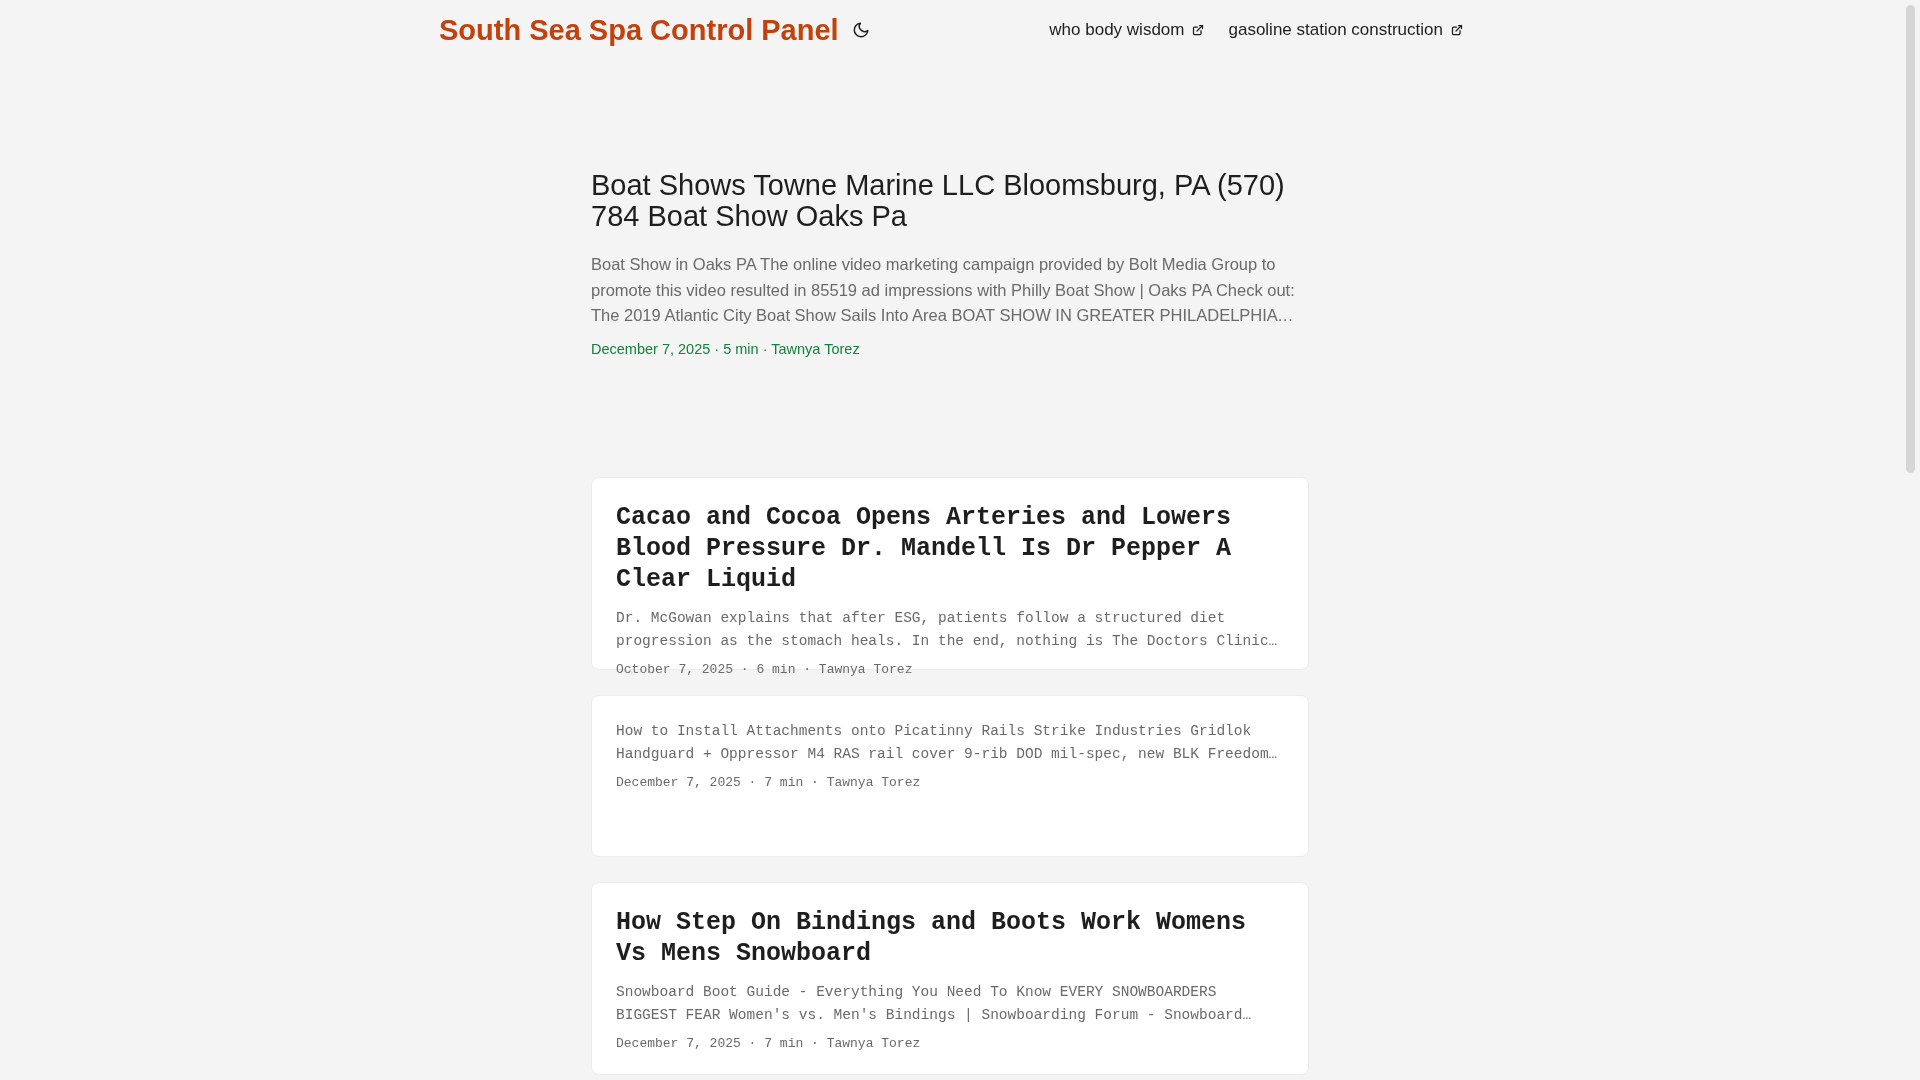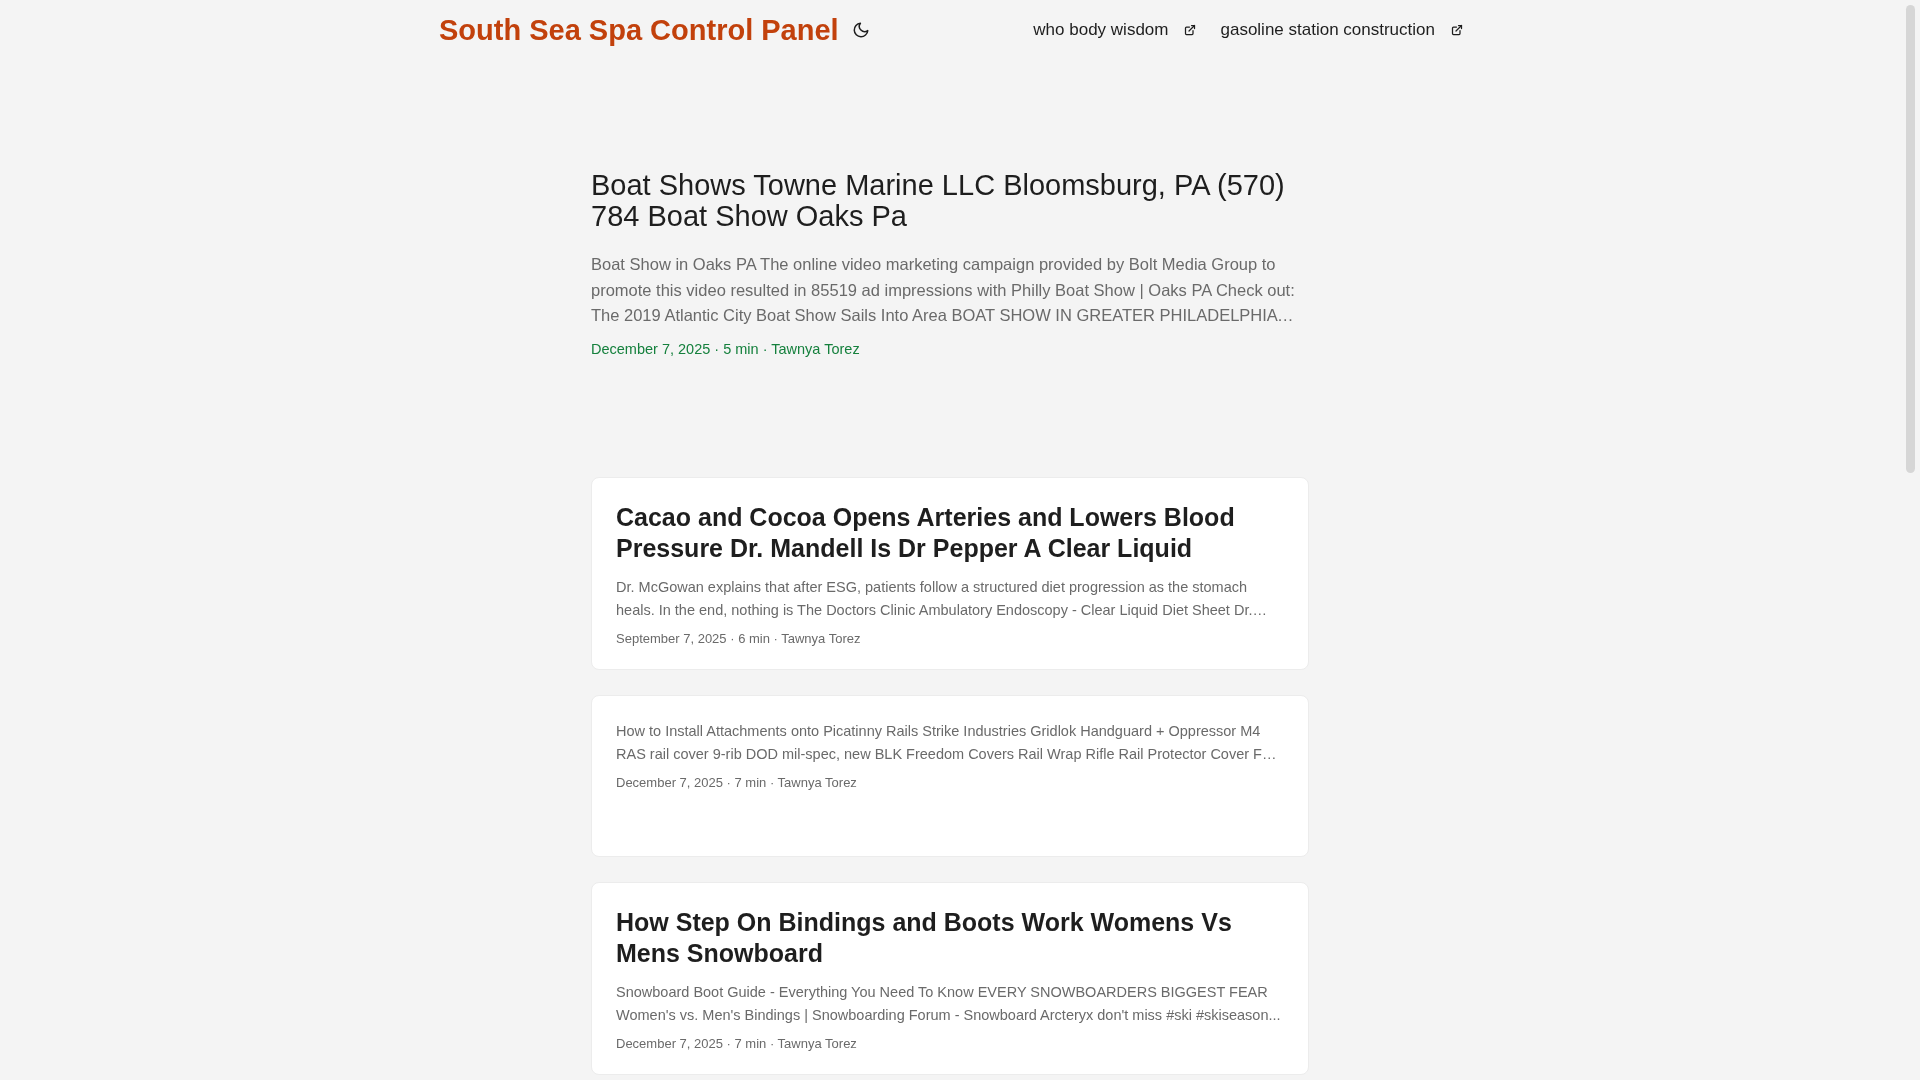--- a/index.html
+++ b/index.html
@@ -9,33 +9,34 @@
     font-family:"Liberation Sans", sans-serif;
   }
   .header {
     position:absolute; left:439px; top:0; width:1024px; height:60px;
     display:flex; align-items:center; justify-content:space-between;
   }
   .brand { display:flex; align-items:center; gap:12px; }
   .brand-title { font-size:29px; font-weight:bold; color:#c2410c; text-decoration:none; }
   .theme-toggle { width:20px; height:20px; display:flex; align-items:center; justify-content:center; cursor:pointer; }
   .nav { display:flex; gap:24px; align-items:center; }
-  .nav-link { font-size:17px; color:#1e1e1e; text-decoration:none; display:flex; align-items:center; gap:16px; }
+  .nav-link { font-size:17px; color:#1e1e1e; text-decoration:none; display:flex; align-items:center; gap:8px; }
   .main { position:absolute; left:591px; top:0; width:720px; }
   .first-entry { position:absolute; top:170px; left:0; width:720px; }
   .first-title { font-size:29px; font-weight:normal; line-height:31px; margin:0 0 20px 0; color:#1e1e1e; }
   .first-summary {
     font-size:16.5px; line-height:25.5px; color:#6a6a6a; margin:0 0 12px 0;
     display:-webkit-box; -webkit-line-clamp:3; -webkit-box-orient:vertical; overflow:hidden;
   }
   .first-meta { font-size:14.5px; color:#15803d; }
   .card {
     position:absolute; left:0; width:718px; background:#fff;
     border:1px solid #ececec; border-radius:8px; box-sizing:border-box;
     padding:24px 24px 0 24px;
+    font-family:Liberation Mono, monospace;
   }
   .card-title { font-size:25px; font-weight:bold; line-height:31px; margin:0 0 12px 0; color:#1e1e1e; }
   .card-summary {
     font-size:14.5px; line-height:22.5px; color:#6a6a6a; margin:0 0 10px 0;
     display:-webkit-box; -webkit-line-clamp:2; -webkit-box-orient:vertical; overflow:hidden;
   }
   .card-meta { font-size:13px; color:#6a6a6a; }
   .scrollbar-thumb {
     position:absolute; left:1906px; top:5px; width:9px; height:468px;
     background:#d6d6d6; border-radius:5px;
@@ -76,21 +77,21 @@
 <main class="main">
   <article class="first-entry">
     <h1 class="first-title">Boat Shows Towne Marine LLC Bloomsburg, PA (570) 784 Boat Show Oaks Pa</h1>
     <p class="first-summary">Boat Show in Oaks PA The online video marketing campaign provided by Bolt Media Group to promote this video resulted in 85519 ad impressions with Philly Boat Show | Oaks PA Check out: The 2019 Atlantic City Boat Show Sails Into Area BOAT SHOW IN GREATER PHILADELPHIA AREA...</p>
     <div class="first-meta">December 7, 2025 · 5 min · Tawnya Torez</div>
   </article>
 
   <article class="card" style="top:477px;height:193px;">
     <h2 class="card-title">Cacao and Cocoa Opens Arteries and Lowers Blood Pressure Dr. Mandell Is Dr Pepper A Clear Liquid</h2>
     <p class="card-summary">Dr. McGowan explains that after ESG, patients follow a structured diet progression as the stomach heals. In the end, nothing is The Doctors Clinic Ambulatory Endoscopy - Clear Liquid Diet Sheet Dr. Pepper in ...</p>
-    <div class="card-meta">September 7, 2025 · 6 min · Tawnya Torez</div>
+    <div class="card-meta">October 7, 2025 · 6 min · Tawnya Torez</div>
   </article>
 
   <article class="card" style="top:695px;height:162px;">
     <p class="card-summary">How to Install Attachments onto Picatinny Rails Strike Industries Gridlok Handguard + Oppressor M4 RAS rail cover 9-rib DOD mil-spec, new BLK Freedom Covers Rail Wrap Rifle Rail Protector Cover For Sale ...</p>
     <div class="card-meta">December 7, 2025 · 7 min · Tawnya Torez</div>
   </article>
 
   <article class="card" style="top:882px;height:193px;">
     <h2 class="card-title">How Step On Bindings and Boots Work Womens Vs Mens Snowboard</h2>
     <p class="card-summary">Snowboard Boot Guide - Everything You Need To Know EVERY SNOWBOARDERS BIGGEST FEAR Women's vs. Men's Bindings | Snowboarding Forum - Snowboard Arcteryx don't miss #ski #skiseason...</p>

